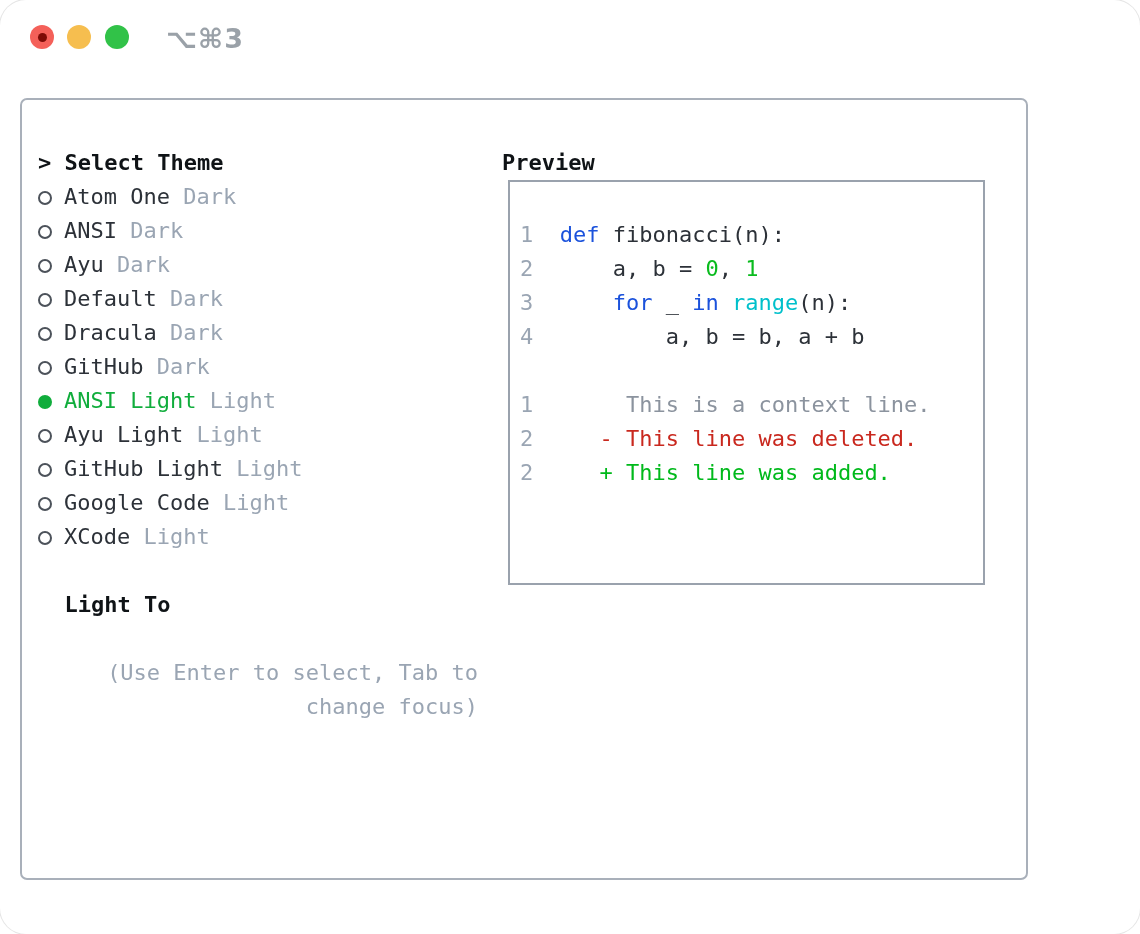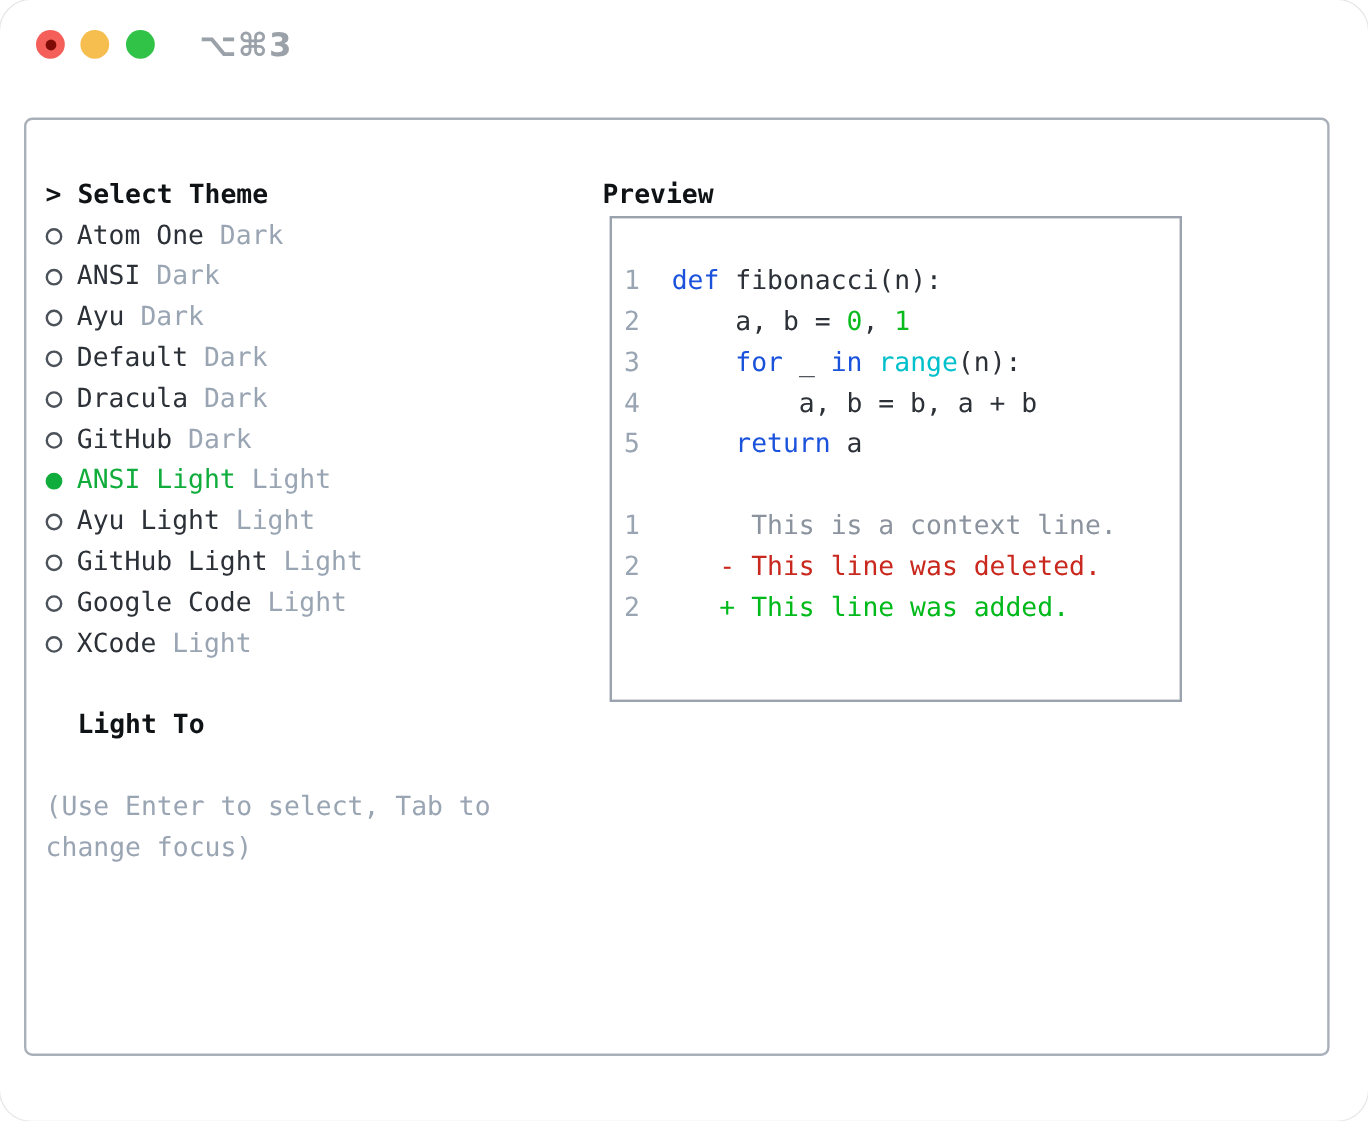--- a/index.html
+++ b/index.html
@@ -21,21 +21,21 @@
   .light.green  { left:105px; background:var(--traffic_green); }
   .light .dot { width:9px; height:9px; border-radius:50%; background:var(--traffic_red_dot); }
   .window-title {
     position:absolute; left:166px; top:23px; font-size:27px; font-weight:bold;
     color:var(--title_gray); font-family:"DejaVu Sans","Liberation Sans",sans-serif;
     letter-spacing:1px;
   }
 
   
   .panel {
-    position:absolute; left:20px; top:98px; width:1088px; height:782px;
+    position:absolute; left:20px; top:98px; width:1008px; height:782px;
     border:2px solid var(--panel_border); border-radius:7px; background:#fff;
   }
 
   .row { height:34px; line-height:34px; font-size:22px; white-space:pre; color:var(--text_dark); }
   .spacer { height:34px; }
 
   .left-col  { position:absolute; left:16px; top:46px; width:440px; }
   .right-col { position:absolute; left:480px; top:46px; width:500px; }
 
   .header-row { font-weight:bold; color:var(--heading); }
@@ -44,21 +44,21 @@
 
   .radio {
     display:inline-block; width:14px; height:14px; border-radius:50%;
     border:2px solid var(--radio_ring); background:transparent;
     margin-right:12px; vertical-align:-1px;
   }
   .radio.sel { border-color:var(--accent_green); background:var(--accent_green); }
   .opt-name.sel { color:var(--accent_green); }
   .variant { color:var(--muted_gray); margin-left:1ch; }
 
-  .help-line { height:34px; line-height:34px; font-size:22px; white-space:pre; color:var(--muted_gray); }
+  .help-line { height:34px; line-height:34px; font-size:22px; white-space:pre; color:var(--muted_gray);text-align:right; }
 
   
   .preview-box {
     margin-left:6px; width:477px; height:405px;
     border:2px solid var(--box_border); background:#fff; padding:36px 0 0 10px;
     overflow:hidden;
   }
   .crow { height:34px; line-height:34px; font-size:22px; white-space:pre; }
   .lineno { color:var(--muted_gray); }
 </style>
@@ -110,21 +110,20 @@
 
     <div class="right-col">
       <div class="row header-row"><span>Preview</span></div>
 
       <div class="preview-box">
         <div id="code-lines">
             <div class="crow"><span class="lineno">1</span><span style="color: var(--text_dark);">  </span><span style="color: var(--keyword_blue);">def</span><span style="color: var(--text_dark);"> fibonacci(n):</span></div>
             <div class="crow"><span class="lineno">2</span><span style="color: var(--text_dark);">      a, b = </span><span style="color: var(--number_green);">0</span><span style="color: var(--text_dark);">, </span><span style="color: var(--number_green);">1</span></div>
             <div class="crow"><span class="lineno">3</span><span style="color: var(--text_dark);">      </span><span style="color: var(--keyword_blue);">for</span><span style="color: var(--text_dark);"> _ </span><span style="color: var(--keyword_blue);">in</span><span style="color: var(--text_dark);"> </span><span style="color: var(--builtin_cyan);">range</span><span style="color: var(--text_dark);">(n):</span></div>
             <div class="crow"><span class="lineno">4</span><span style="color: var(--text_dark);">          a, b = b, a + b</span></div>
-            <div class="crow"><span class="lineno">5</span><span style="color: var(--text_dark);">      </span><span style="color: var(--keyword_blue);">return</span><span style="color: var(--text_dark);"> a</span></div>
           </div>
         <div class="spacer"></div>
         <div id="diff-lines">
             <div class="crow"><span class="lineno">1</span><span style="color: var(--context_gray);">       This is a context line.</span></div>
             <div class="crow"><span class="lineno">2</span><span style="color: var(--deleted_red);">     - This line was deleted.</span></div>
             <div class="crow"><span class="lineno">2</span><span style="color: var(--added_green);">     + This line was added.</span></div>
           </div>
       </div>
     </div>
 

